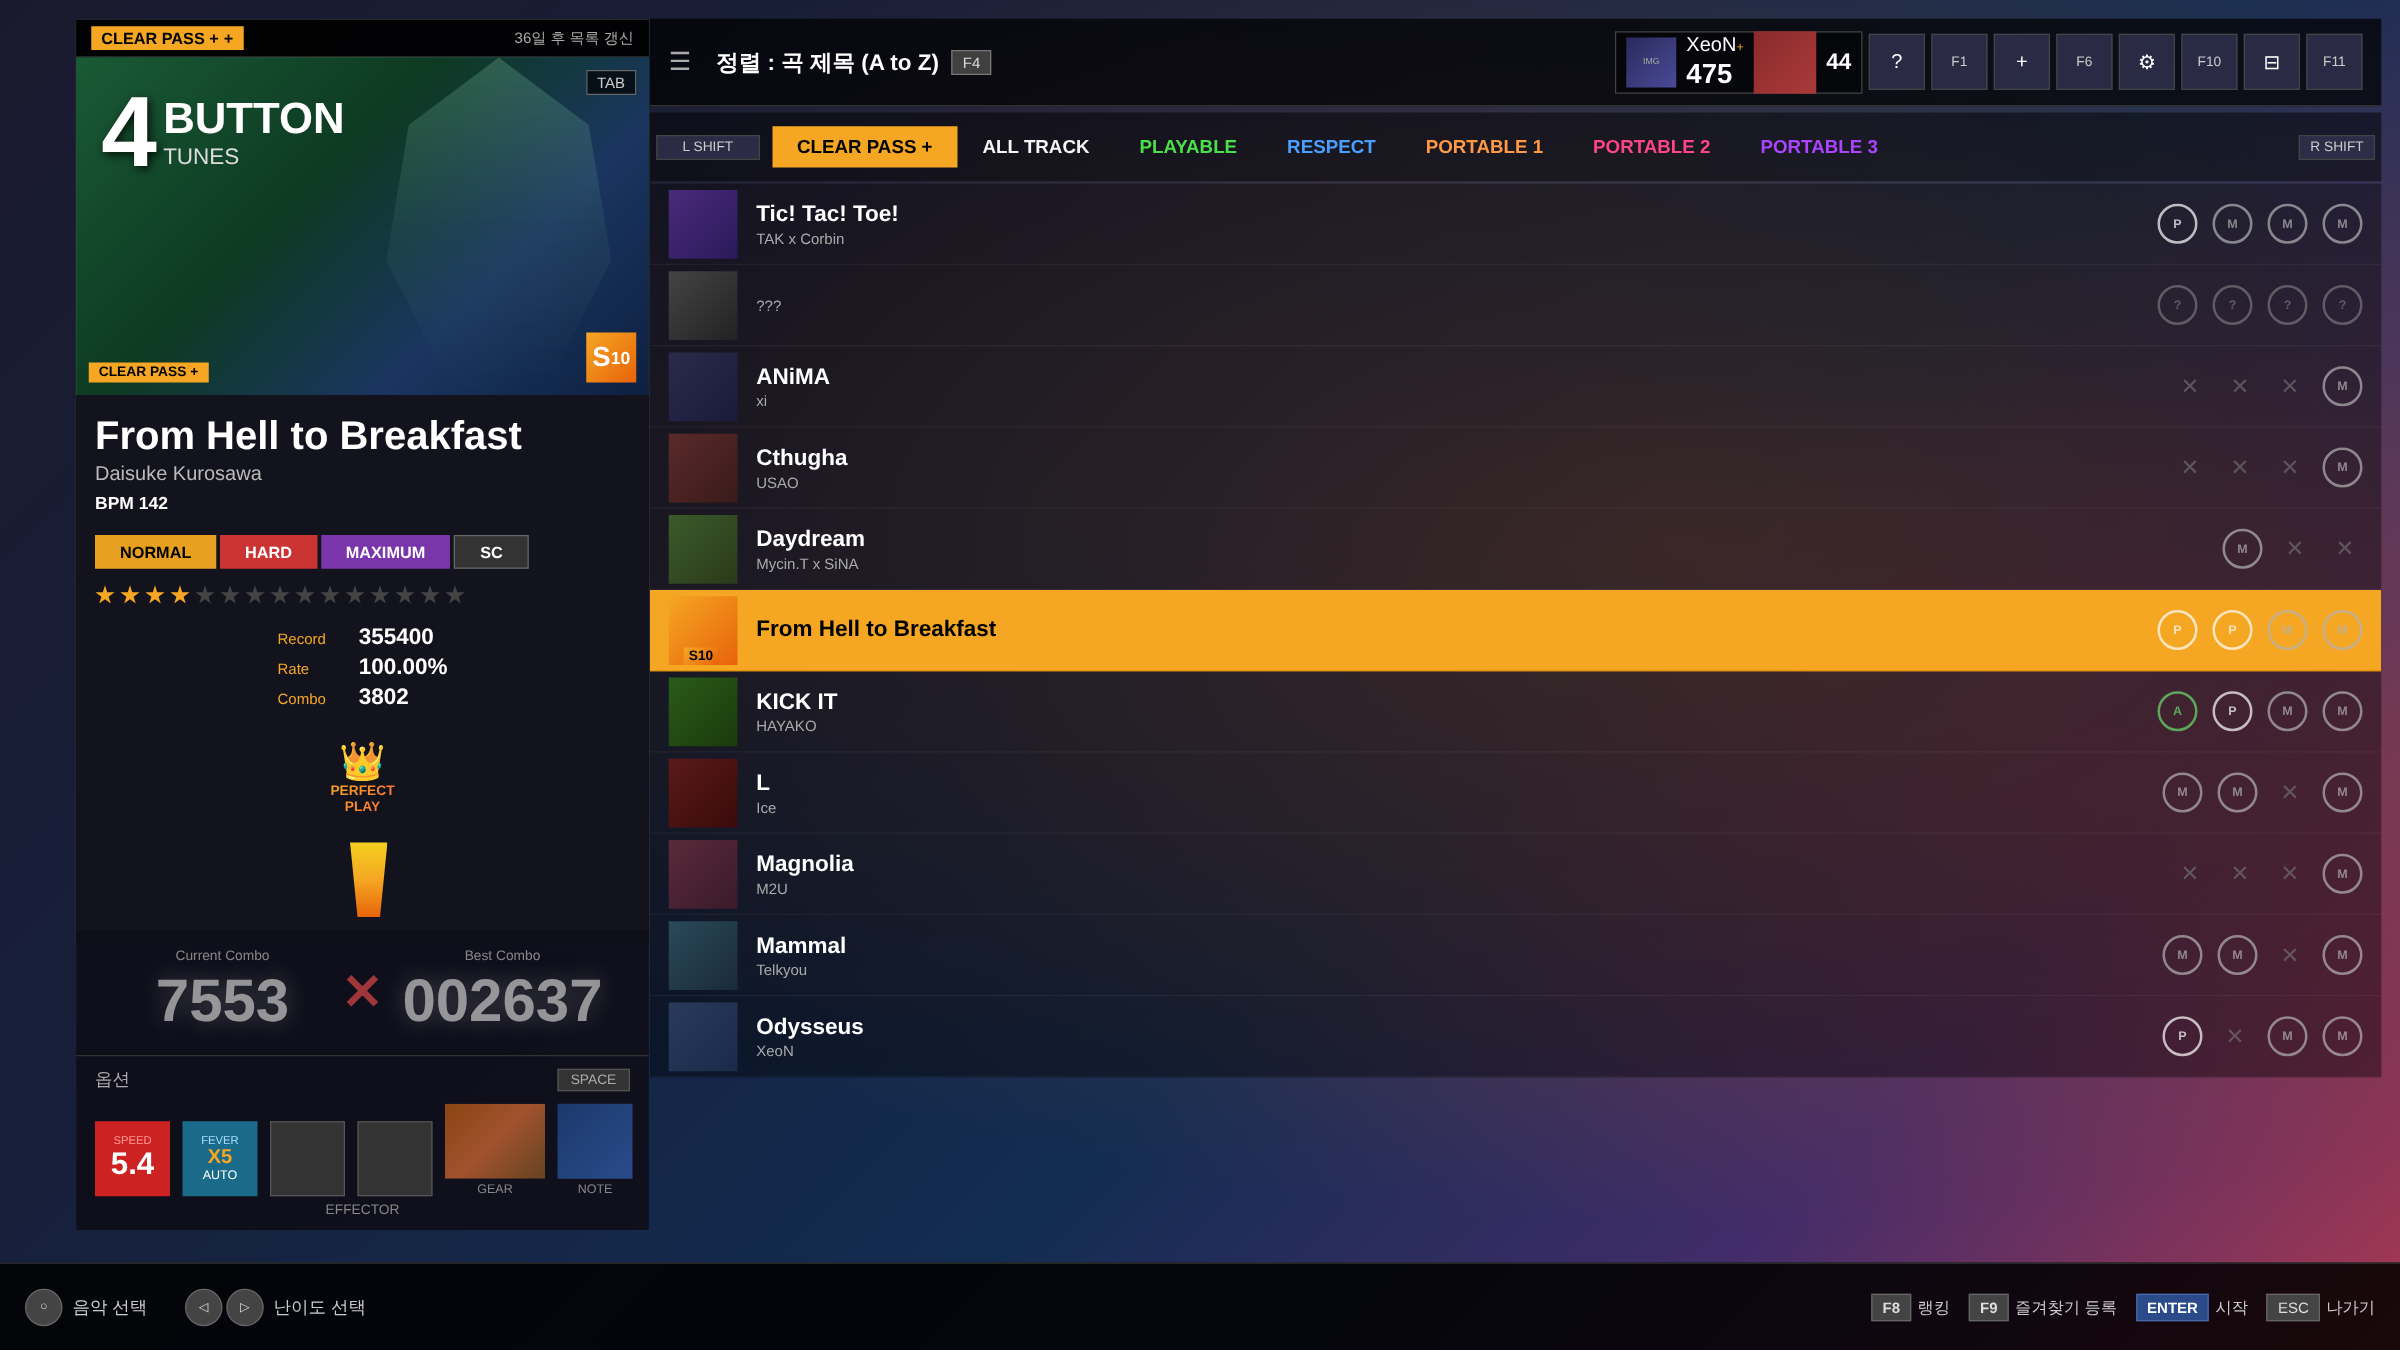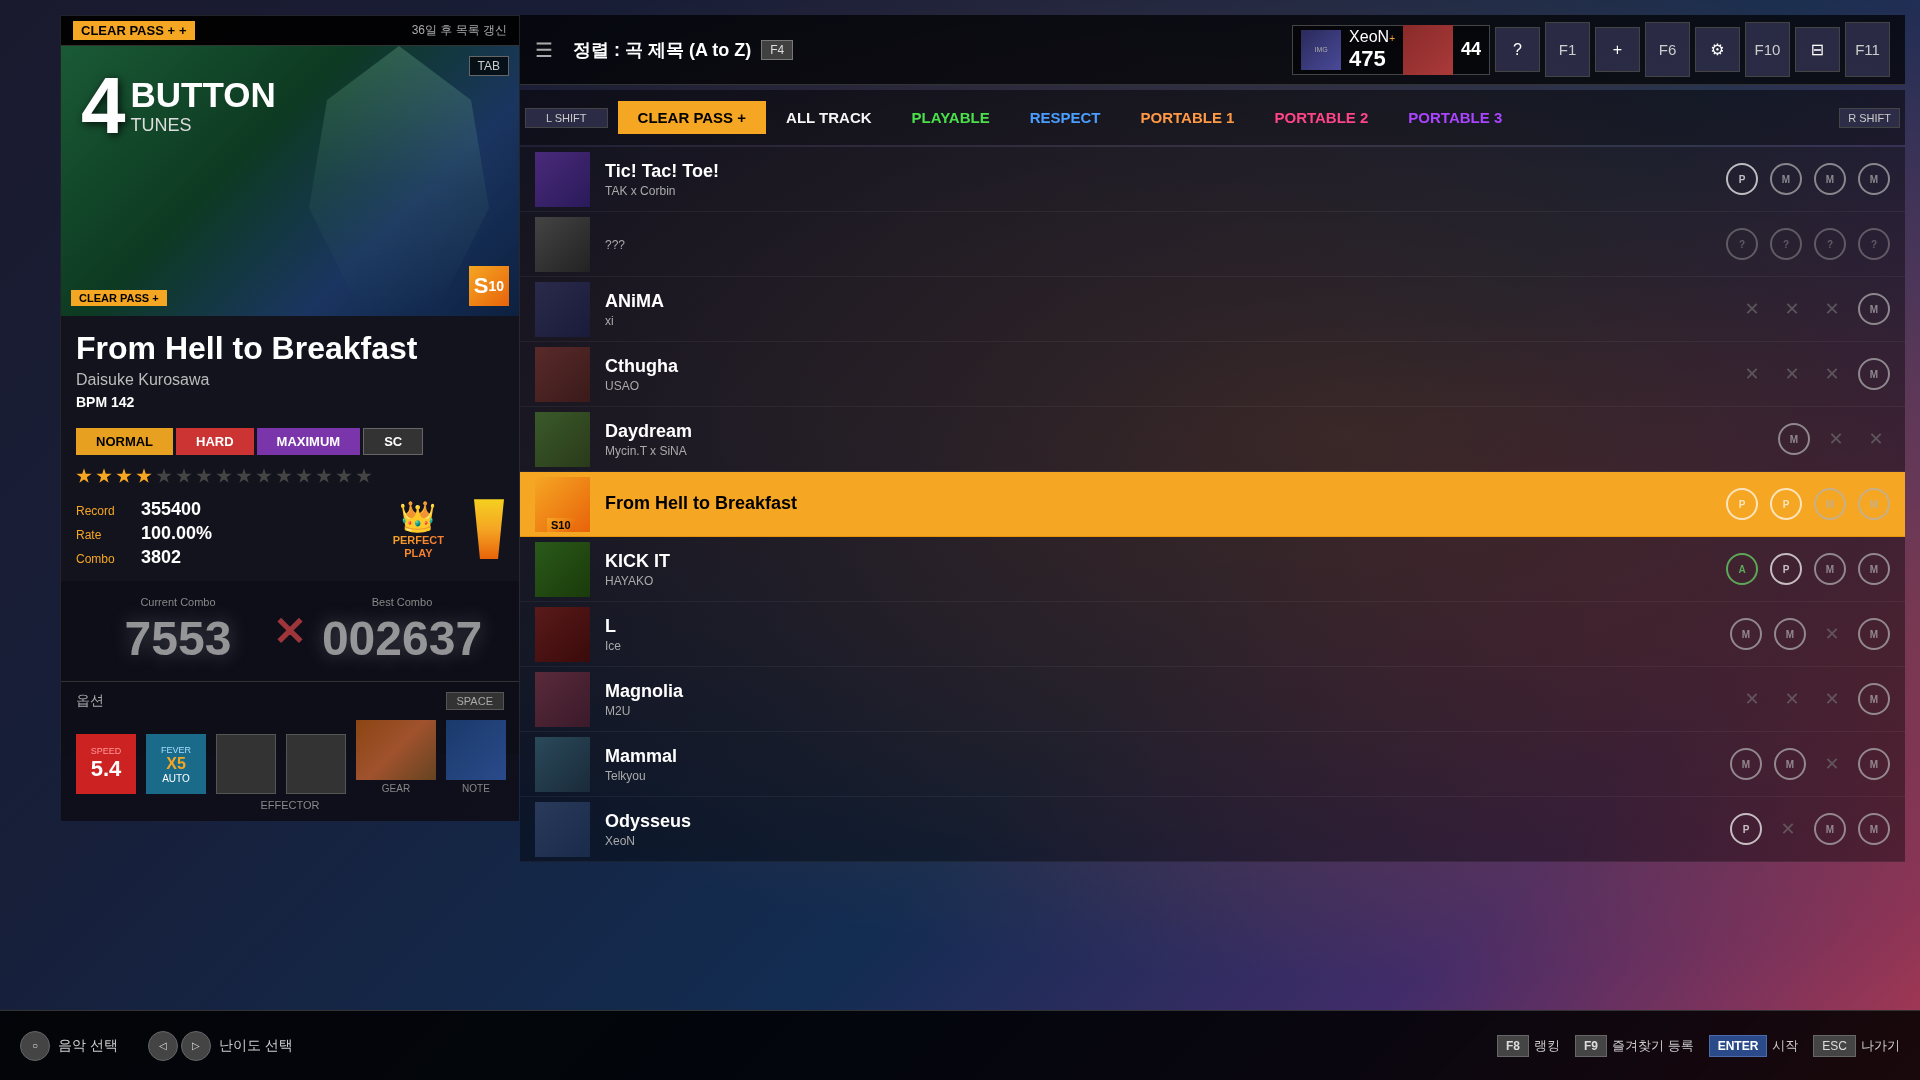--- a/index.html
+++ b/index.html
@@ -230,20 +230,22 @@
     .star.empty {
       background: #444;
     }
 
     
     .score-section {
       padding: 10px 15px;
       background: rgba(20,20,30,0.95);
       display: flex;
       gap: 20px;
+      align-items: center;
+      flex-direction: column;
     }
 
     .score-stats {
       flex: 1;
     }
 
     .stat-row {
       display: flex;
       gap: 15px;
       align-items: baseline;
@@ -376,21 +378,21 @@
       align-items: center;
       justify-content: center;
     }
 
     .speed-label {
       font-size: 9px;
       color: #ff9999;
     }
 
     .speed-value {
-      font-size: 22px;
+      font-size: 25px;
       font-weight: bold;
       color: white;
     }
 
     .fever-box {
       background: #1a6b8a;
       width: 60px;
       height: 60px;
       display: flex;
       flex-direction: column;
@@ -536,27 +538,27 @@
       display: flex;
       align-items: center;
       justify-content: center;
       cursor: pointer;
       font-size: 16px;
       color: white;
     }
 
     .fn-key {
       width: 45px;
-      height: 55px;
+      height: 45px;
       background: rgba(50,50,80,0.8);
       border: 1px solid #444;
       display: flex;
       align-items: center;
       justify-content: center;
-      font-size: 15px;
+      font-size: 11px;
       color: #ccc;
       text-align: center;
     }
 
     
     .filter-tabs {
       display: flex;
       align-items: center;
       height: 55px;
       background: rgba(0,0,0,0.5);

